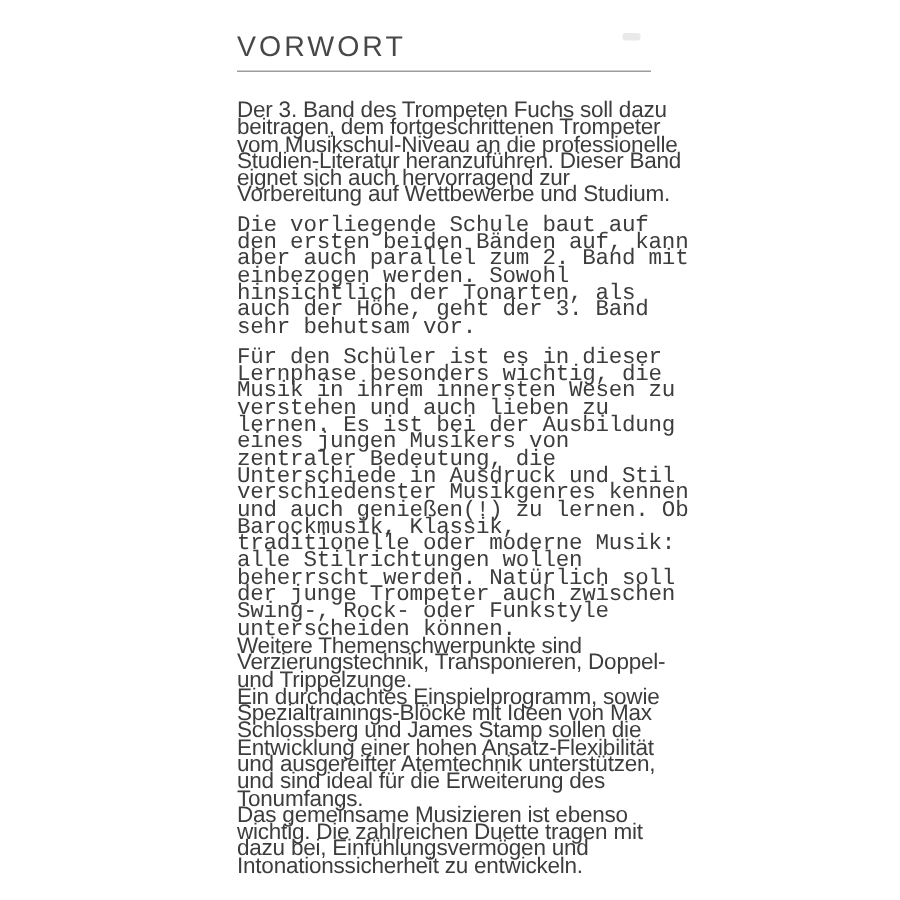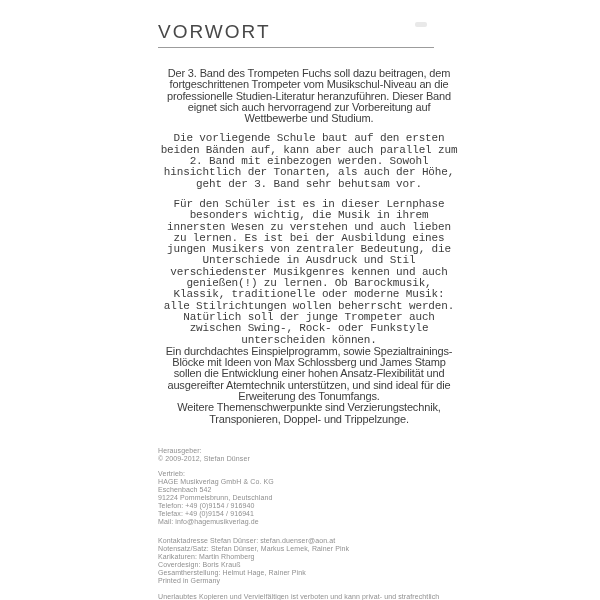--- a/index.html
+++ b/index.html
@@ -29,25 +29,24 @@
     line-height:24px;
   }
   .rule{
     width:276px;
     border-top:1px solid #9c9c9c;
     margin-top:3px;
     height:0;
   }
   p.body{
     margin:0;
-    font-size:11px;
+    font-size:15px;
     line-height:11.3px;
     letter-spacing:-0.15px;
     color:#3d3d3d;
-    text-align:center;
   }
   p.gap{margin-top:9px;font-family:Liberation Mono, monospace;}
   p.first{margin-top:20px;}
   .imprint{
     margin-top:22px;
     font-size:7px;
     line-height:8px;
     color:#8f8f8f;
     letter-spacing:0.1px;
   }
@@ -84,22 +83,23 @@
 <div class="page">
   <div class="scan-artifact"></div>
   <div class="content">
 
     <h1 class="title">VORWORT</h1>
     <div class="rule"></div>
 
     <p class="body first">Der 3. Band des Trompeten Fuchs soll dazu beitragen, dem fortgeschrittenen Trompeter vom Musikschul-Niveau an die professionelle Studien-Literatur heranzuführen. Dieser Band eignet sich auch hervorragend zur Vorbereitung auf Wettbewerbe und Studium.</p>
     <p class="body gap">Die vorliegende Schule baut auf den ersten beiden Bänden auf, kann aber auch parallel zum 2. Band mit einbezogen werden. Sowohl hinsichtlich der Tonarten, als auch der Höhe, geht der 3. Band sehr behutsam vor.</p>
     <p class="body gap">Für den Schüler ist es in dieser Lernphase besonders wichtig, die Musik in ihrem innersten Wesen zu verstehen und auch lieben zu lernen. Es ist bei der Ausbildung eines jungen Musikers von zentraler Bedeutung, die Unterschiede in Ausdruck und Stil verschiedenster Musikgenres kennen und auch genießen(!) zu lernen. Ob Barockmusik, Klassik, traditionelle oder moderne Musik: alle Stilrichtungen wollen beherrscht werden. Natürlich soll der junge Trompeter auch zwischen Swing-, Rock- oder Funkstyle unterscheiden können.</p>
+    <p class="body">Weitere Themenschwerpunkte sind Verzierungstechnik, Transponieren, Doppel- und Trippelzunge.</p>
     <p class="body">Ein durchdachtes Einspielprogramm, sowie Spezialtrainings-Blöcke mit Ideen von Max Schlossberg und James Stamp sollen die Entwicklung einer hohen Ansatz-Flexibilität und ausgereifter Atemtechnik unterstützen, und sind ideal für die Erweiterung des Tonumfangs.</p>
-    <p class="body">Weitere Themenschwerpunkte sind Verzierungstechnik, Transponieren, Doppel- und Trippelzunge.</p>
+    <p class="body">Das gemeinsame Musizieren ist ebenso wichtig. Die zahlreichen Duette tragen mit dazu bei, Einfühlungsvermögen und Intonationssicherheit zu entwickeln.</p>
 
     <div class="imprint">
 
       <div class="iblock">
         <div class="iline">Herausgeber:</div>
         <div class="iline">© 2009-2012, Stefan Dünser</div>
       </div>
 
       <div class="iblock dist">
         <div class="iline">Vertrieb:</div>

